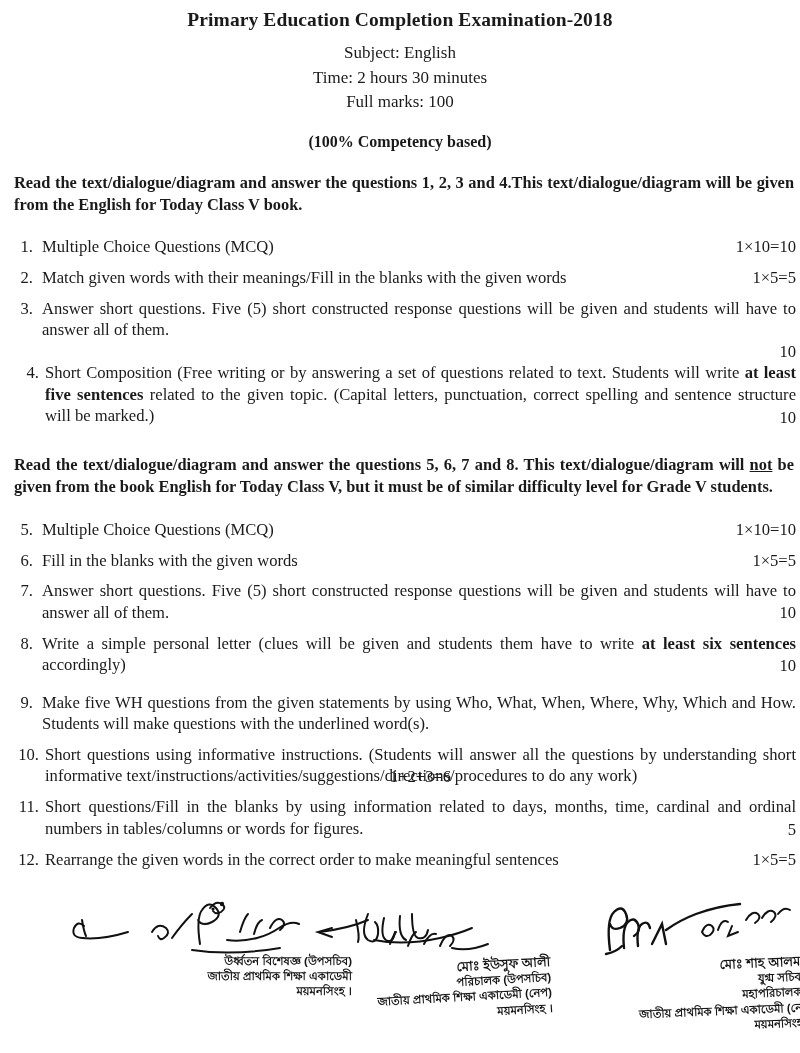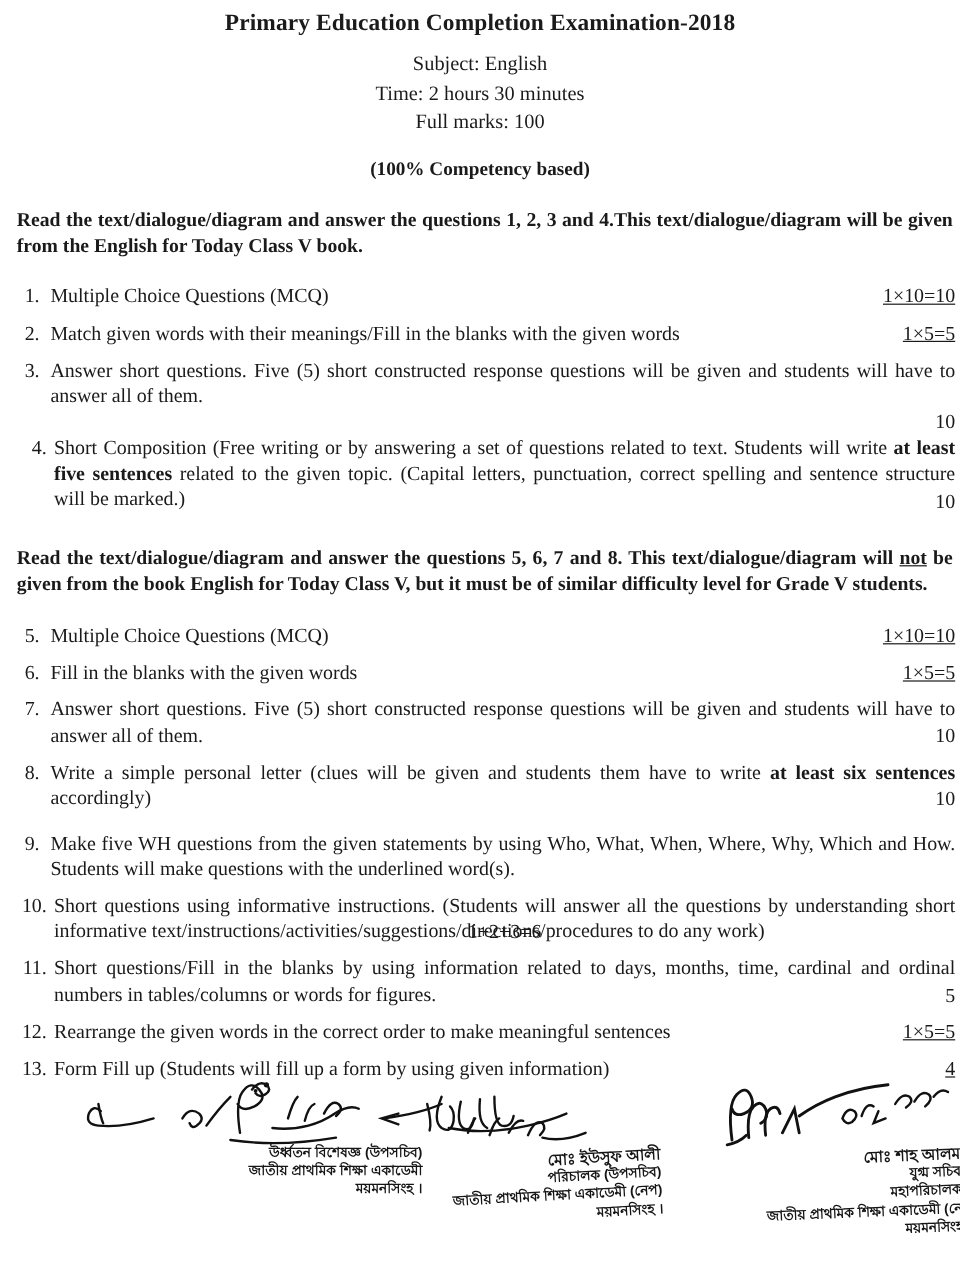--- a/index.html
+++ b/index.html
@@ -79,21 +79,20 @@
     position: relative;
     min-width: 0;
   }
   .qtext { text-align: justify; }
   .qtext.nojustify { text-align: left; }
   .qtext b { font-weight: bold; }
   .marks-inline {
     float: right;
     margin-left: 16px;
     white-space: nowrap;
-    text-decoration: underline;
   }
   .marks-below {
     display: block;
     text-align: right;
     white-space: nowrap;
   }
   .gap-sm { height: 9px; }
   .gap-md { height: 15px; }
   .gap-lg { height: 21px; }
 
@@ -284,29 +283,20 @@
       <div class="qbody">
         <div class="qtext nojustify">
           <span class="marks-inline">1×5=5</span>
           <span>Rearrange the given words in the correct order to make meaningful sentences</span>
         </div>
       </div>
     </div>
 
     <div class="gap-sm"></div>
 
-    <div class="qitem">
-      <div class="qnum wide">13.</div>
-      <div class="qbody">
-        <div class="qtext nojustify">
-          <span class="marks-inline">4</span>
-          <span>Form Fill up (Students will fill up a form by using given information)</span>
-        </div>
-      </div>
-    </div>
   </div>
 
   <div class="sig-area clip-bottom">
 
     <div class="sig-block sig-left">
       <div class="sig-mark">
         <svg width="300" height="58" viewBox="0 0 300 58">
           <g fill="none" stroke="#111" stroke-width="2" stroke-linecap="round">
             <path d="M32 28 q-6 -6 -10 2 q-3 9 8 10 q20 2 46 -6"></path>
             <path d="M30 22 q2 12 4 16"></path>

